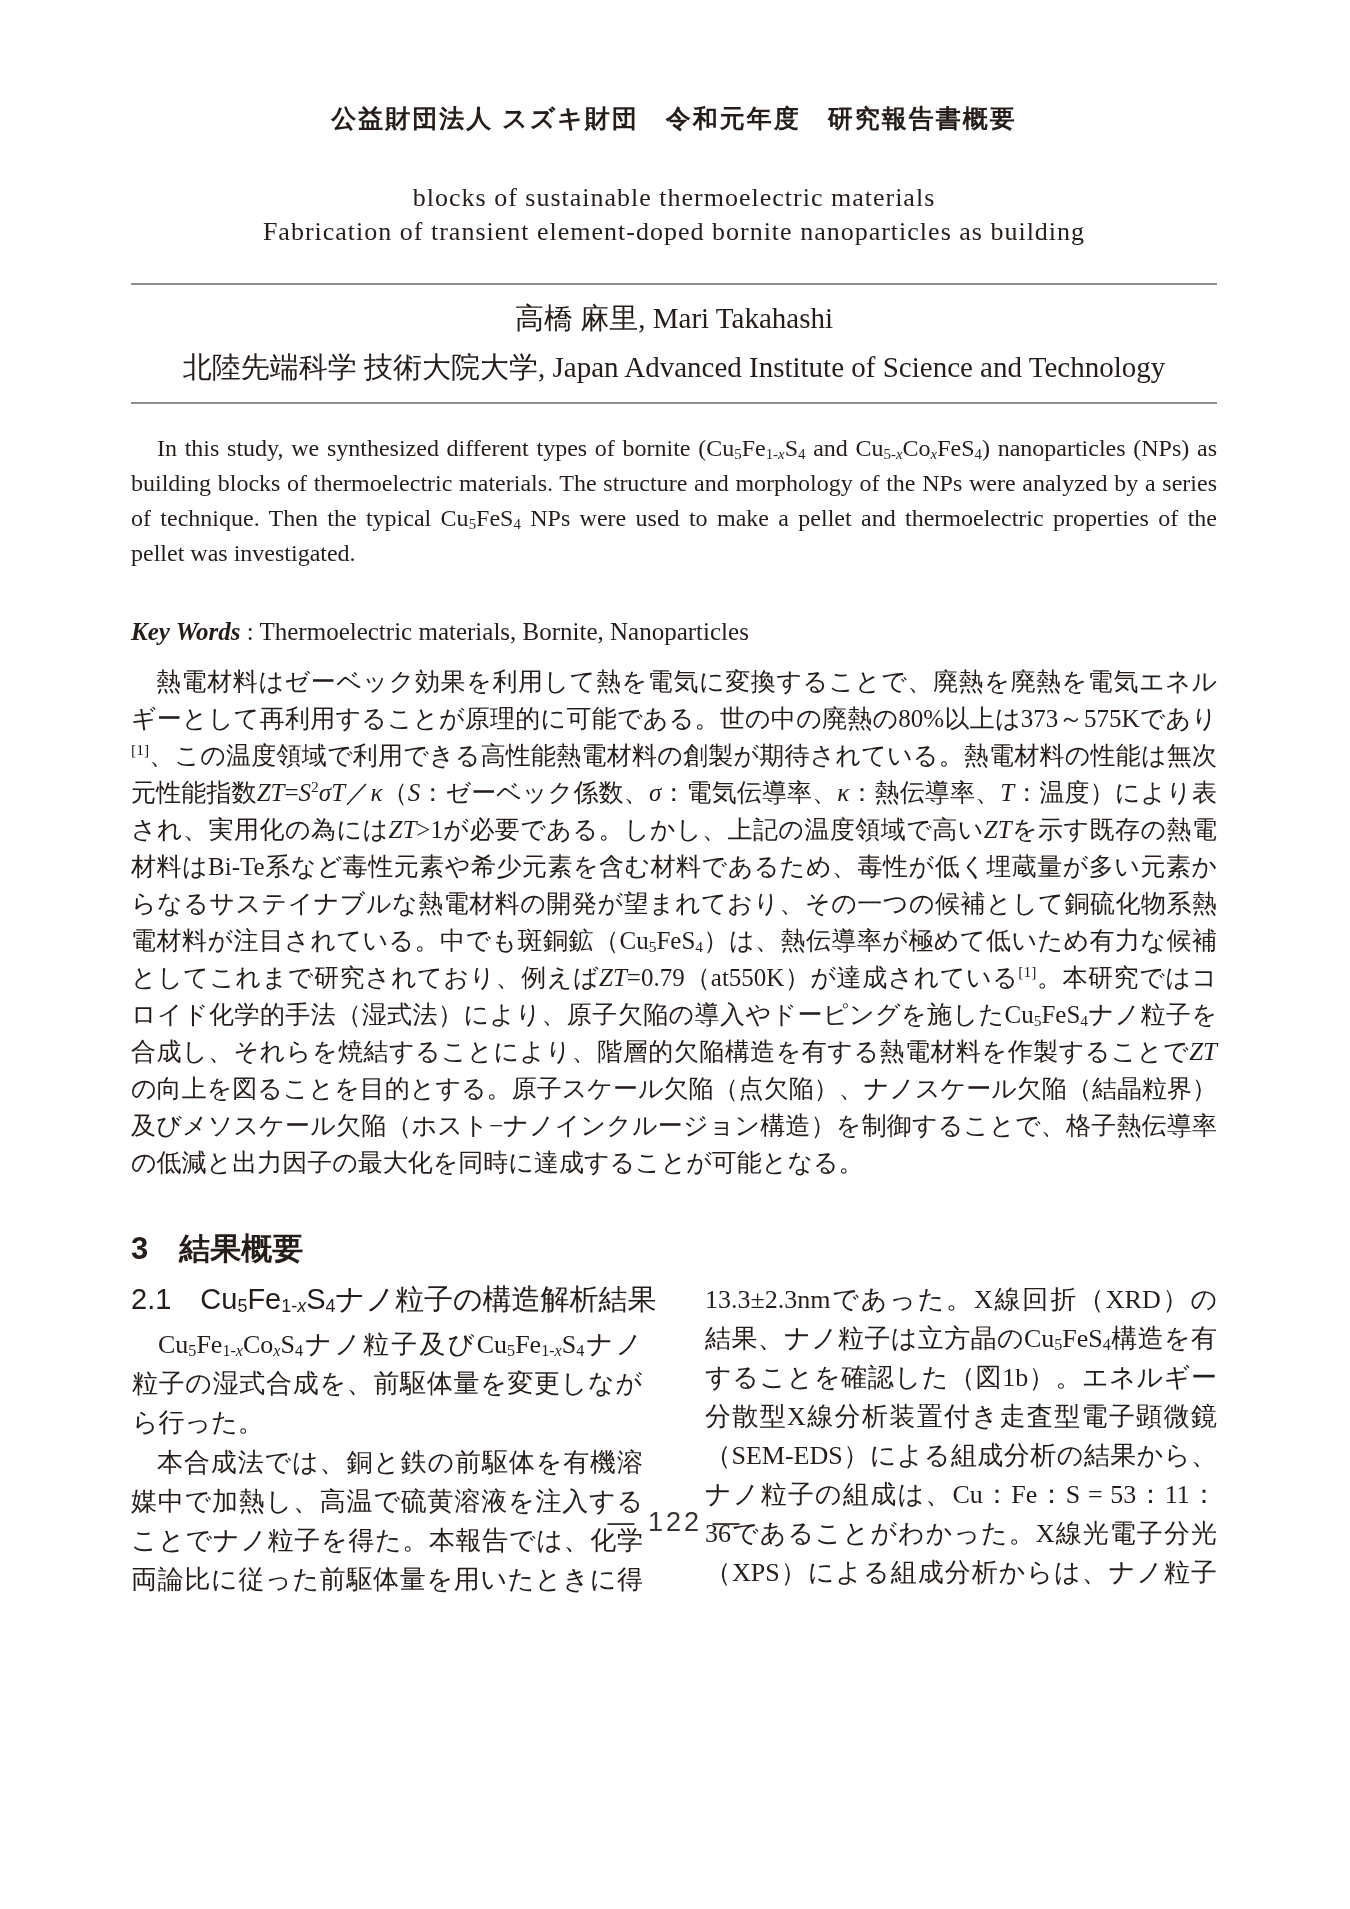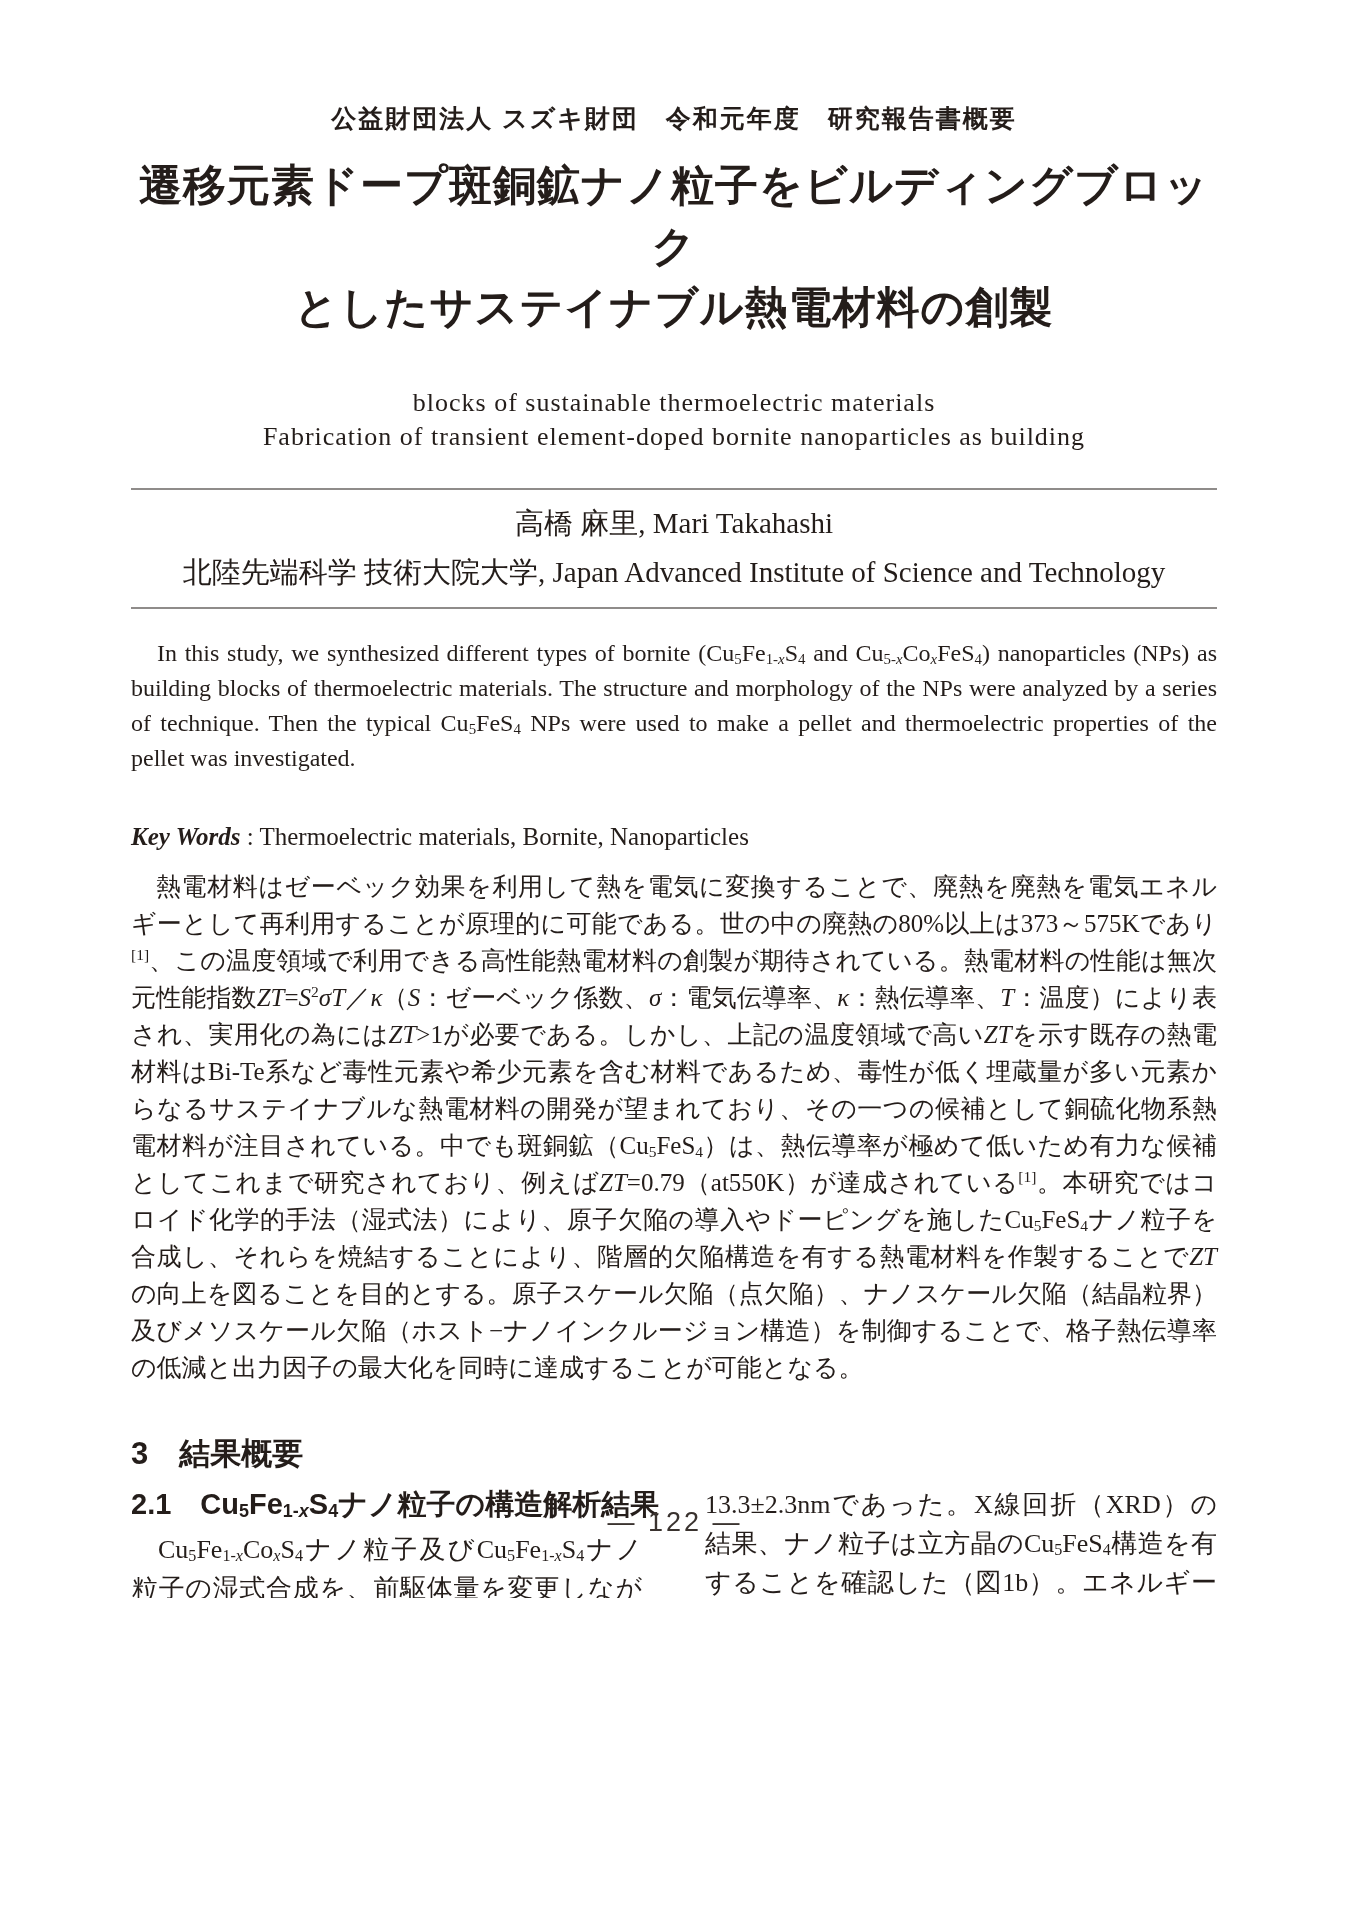--- a/index.html
+++ b/index.html
@@ -72,21 +72,21 @@
     text-indent:25px;
   }
   .columns {
     margin-top:12px;
     display:flex;
     gap:62px;
   }
   .col { flex:1 1 0; min-width:0; }
   .subsec-heading {
     font-size:29px; line-height:38px;
-    font-weight:700;
+    font-weight:400;
     margin-bottom:7px;
     white-space:nowrap;
   }
   .col-text {
     font-size:26px; line-height:39px;
     text-align:justify;
   }
   .col-text.indent { text-indent:26px; }
   .page-footer {
     position:absolute;
@@ -99,24 +99,20 @@
   sub { font-size:0.62em; vertical-align:-0.18em; }
   sup { font-size:0.62em; vertical-align:0.55em; }
 </style>
 </head>
 <body>
 
 <div class="page">
 
   <div class="doc-header gothic">公益財団法人 スズキ財団　令和元年度　研究報告書概要</div>
 
-  <div class="title-jp gothic">
-    <div>遷移元素ドープ斑銅鉱ナノ粒子をビルディングブロック</div>
-    <div>としたサステイナブル熱電材料の創製</div>
-  </div>
 
   <div class="title-en mincho">
     <div>blocks of sustainable thermoelectric materials</div>
     <div>Fabrication of transient element-doped bornite nanoparticles as building</div>
   </div>
 
   <hr class="rule rule-top">
 
   <div class="authors mincho">高橋 麻里, Mari Takahashi</div>
   <div class="affiliation mincho">北陸先端科学 技術大院大学, Japan Advanced Institute of Science and Technology</div>

